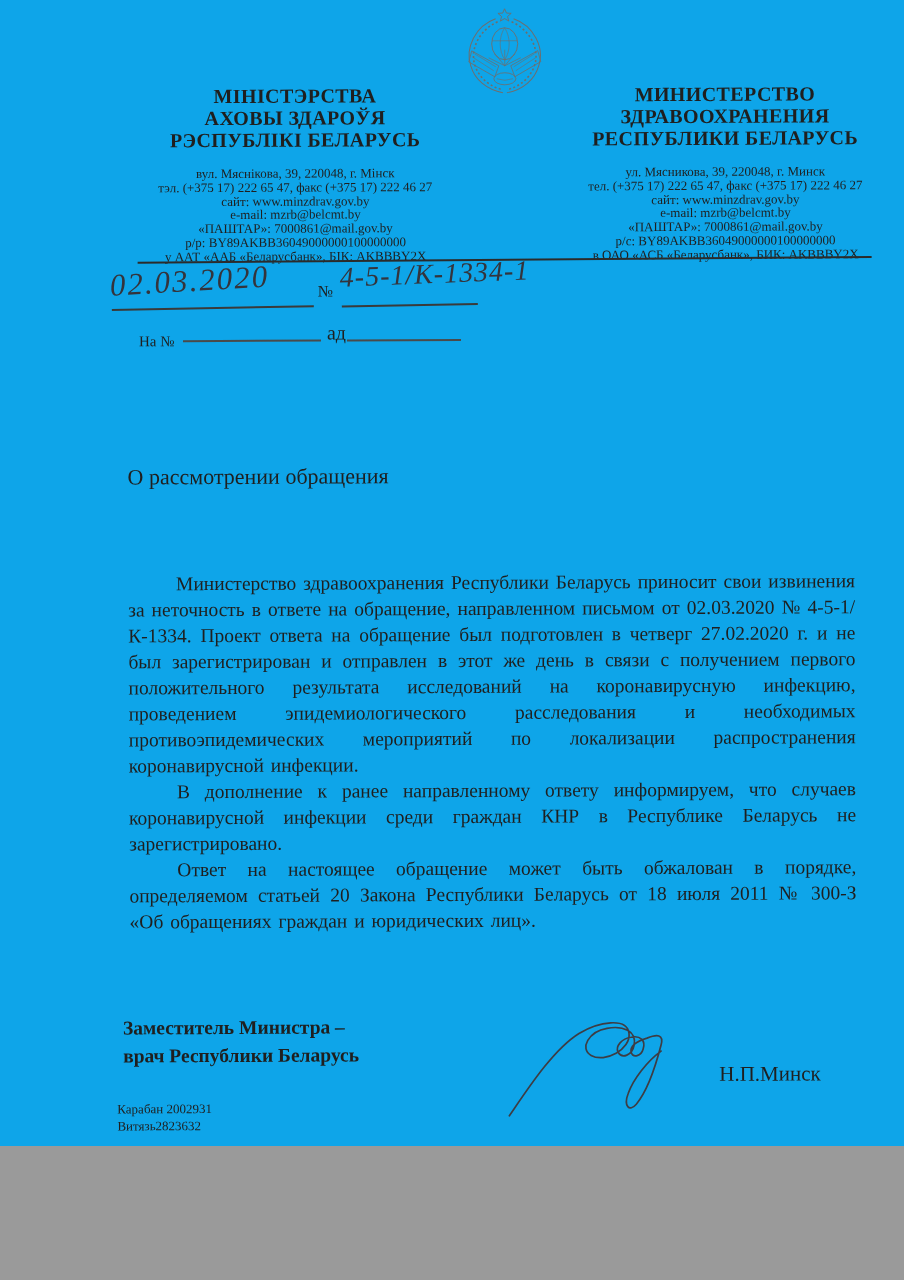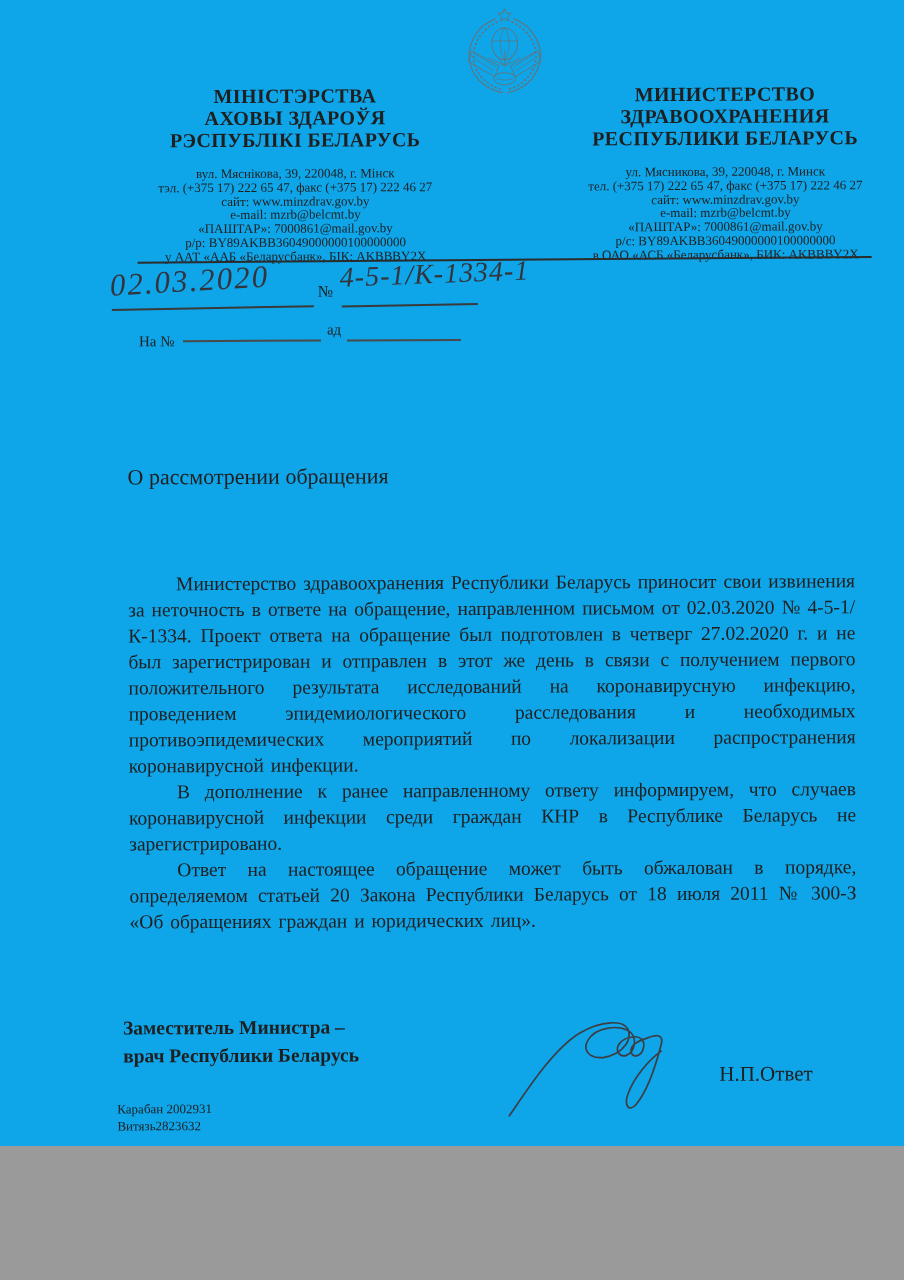--- a/index.html
+++ b/index.html
@@ -21,21 +21,21 @@
 
   
   .hw{font-style:italic;color:#34343c;white-space:nowrap;}
   .hw-date{position:absolute;left:110px;top:262px;font-size:31px;letter-spacing:2px;transform:rotate(-3deg);}
   .u-date{position:absolute;left:112px;top:306px;width:202px;border-top:2px solid #3a3a3a;transform:rotate(-0.8deg);}
   .no-label{position:absolute;left:318px;top:282px;font-size:16px;}
   .hw-number{position:absolute;left:340px;top:258px;font-size:28px;letter-spacing:1px;transform:rotate(-2deg);}
   .u-number{position:absolute;left:342px;top:304px;width:136px;border-top:2px solid #3a3a3a;transform:rotate(-0.8deg);}
   .reply-na{position:absolute;left:139px;top:332px;font-size:15px;}
   .u-na{position:absolute;left:183px;top:339px;width:138px;border-top:2px solid #4a4a4a;}
-  .reply-ad{position:absolute;left:327px;top:321px;font-size:15px;}
+  .reply-ad{position:absolute;left:327px;top:321px;font-size:20px;}
   .u-ad{position:absolute;left:347px;top:339px;width:114px;border-top:2px solid #4a4a4a;}
 
   
   .subject{position:absolute;left:127px;top:463px;font-size:22px;}
   .body-block{position:absolute;left:127px;top:570px;width:727px;font-size:19.5px;line-height:26px;text-align:justify;}
   .body-block p{margin:0;text-indent:48px;word-spacing:2px;}
 
   
   .sig-titles{position:absolute;left:120px;top:1013px;font-size:19.5px;line-height:27.5px;font-weight:bold;}
   .sig-svg{position:absolute;left:498px;top:1002px;}
@@ -137,21 +137,21 @@
                C 114 45, 121 37, 130 36
                C 139 34, 145 39, 142 48
                C 140 55, 132 57, 130 51
                C 129 45, 136 40, 146 37
                C 156 33, 163 33, 160 44
                C 155 63, 146 90, 135 103
                C 128 111, 122 105, 127 92
                C 132 78, 146 60, 160 50" stroke="#3d3d44" stroke-width="1.7" stroke-linecap="round"></path>
     </svg>
 
-    <div class="sig-name">Н.П.Ответ</div>
+    <div class="sig-name">Н.П.Минск</div>
 
     <div class="footer">
       <div>Карабан 2002931</div>
       <div>Витязь2823632</div>
     </div>
 
   </div>
 </div>
 
 </body></html>

